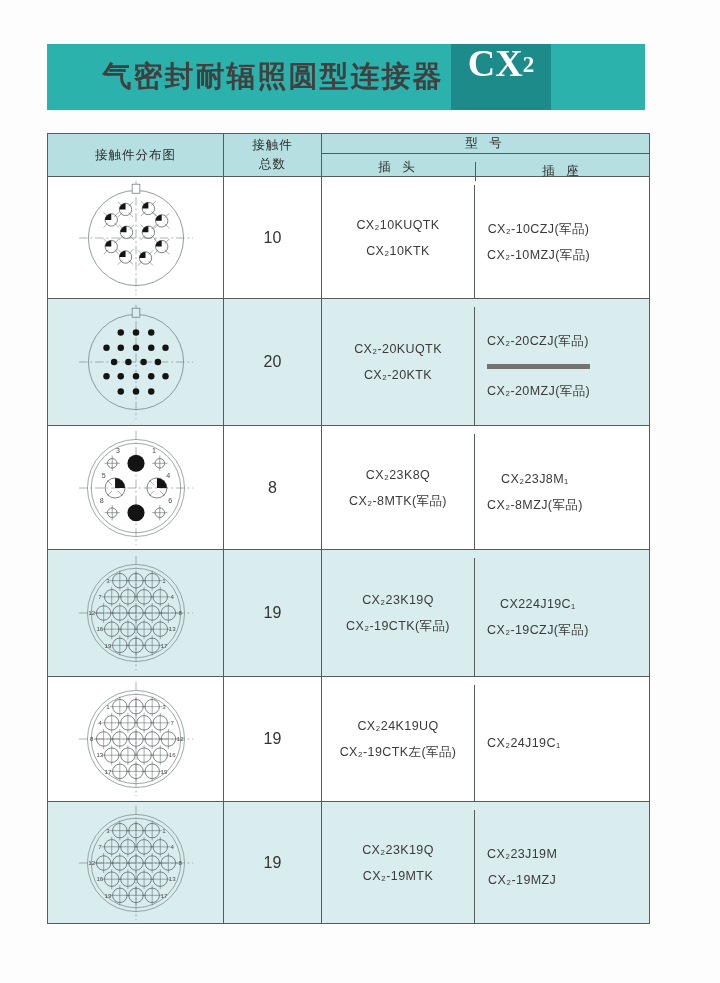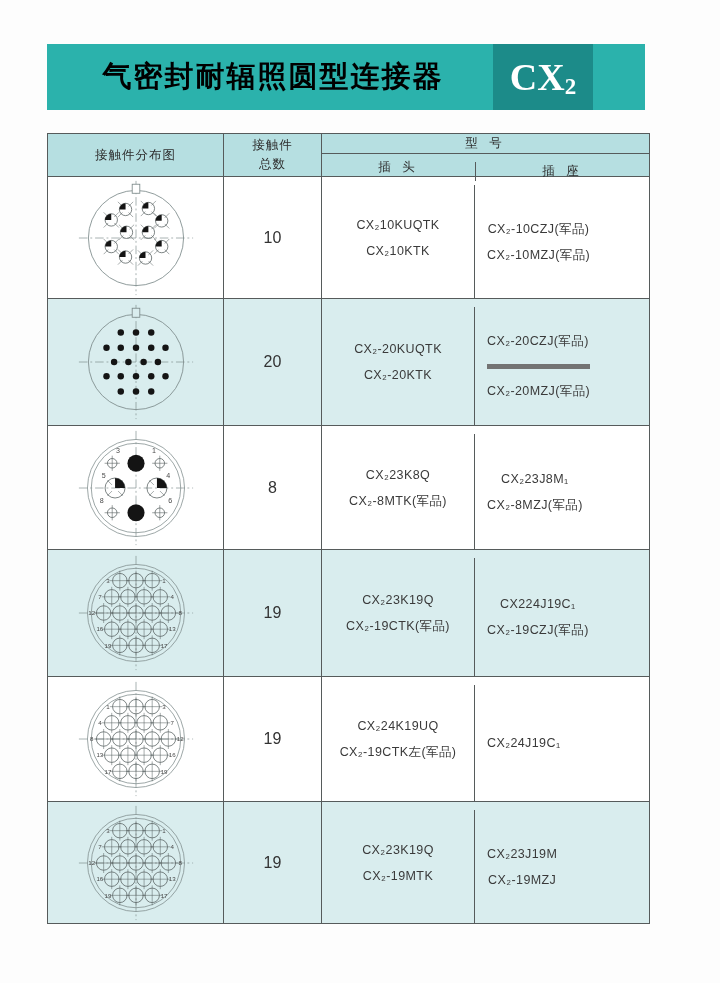--- a/index.html
+++ b/index.html
@@ -10,24 +10,24 @@
   
   .banner{
     position:absolute;left:47px;top:44px;width:598px;height:66px;
     display:flex;align-items:stretch;
   }
   .banner-title-seg{
     flex:0 0 404px;display:flex;align-items:center;justify-content:center;
     padding-left:48px;box-sizing:border-box;
   }
   .banner-title{
-    color:#000000;font-size:29px;font-weight:bold;letter-spacing:2px;white-space:nowrap;
+    color:#404040;font-size:29px;font-weight:bold;letter-spacing:2px;white-space:nowrap;
   }
   .model-badge{
-    flex:0 0 100px;display:flex;align-items:center;justify-content:center;margin-left:42px;
+    flex:0 0 100px;display:flex;align-items:flex-start;justify-content:center;
   }
   .model-badge .mtxt{
     color:#fff;font-family:"Liberation Serif","DejaVu Serif",serif;
     font-weight:bold;font-size:38px;line-height:1;
   }
   .model-badge .msub{
     color:#fff;font-family:"Liberation Serif","DejaVu Serif",serif;
     font-weight:bold;font-size:23px;line-height:1;position:relative;top:9px;
   }
   .banner-tail{flex:1;}

